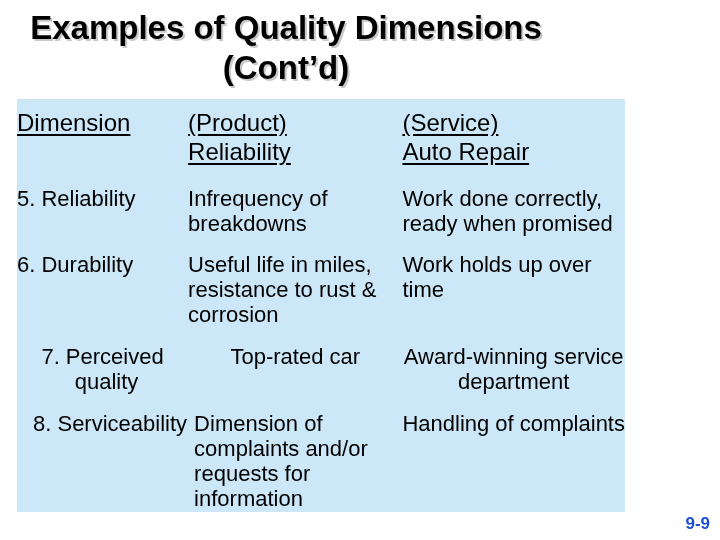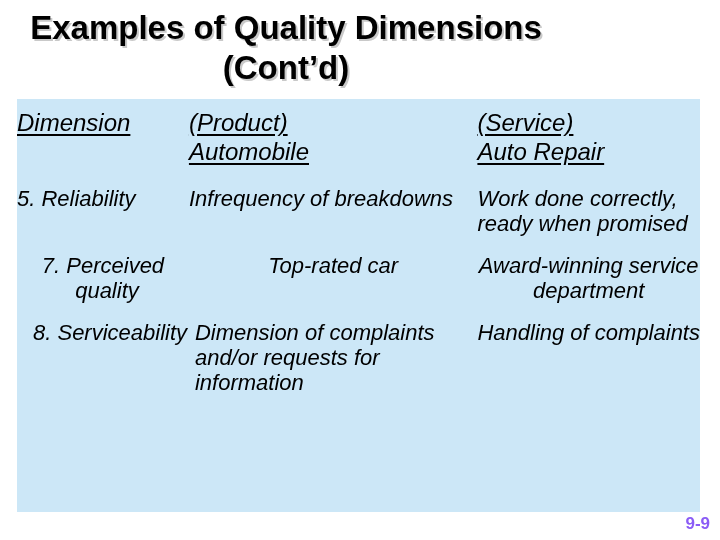--- a/index.html
+++ b/index.html
@@ -30,24 +30,23 @@
     color: #000000;
     text-shadow: 2px 2px 0 #c9c9c9;
     white-space: pre-line;
   }
 
   
   .panel {
     position: absolute;
     left: 17px;
     top: 99px;
-    width: 683px;
+    width: 608px;
     height: 413px;
     background: #cce7f7;
-    font-style: italic;
   }
 
   
   .qtable {
     position: absolute;
     left: 0;
     top: 0;
     width: 100%;
     border-collapse: collapse;
   }
@@ -110,21 +109,21 @@
   .row-8 .cell-dim { padding-left: 16px; }
   .row-8 .cell-prod { padding-left: 6px; }
 
   
   .page-number {
     position: absolute;
     right: 10px;
     bottom: 6px;
     font-size: 17px;
     font-weight: bold;
-    color: #8b5cf6;
+    color: #1d4ed8;
     line-height: 20px;
   }
 </style>
 </head>
 <body>
 
 <div class="slide-title">Examples of Quality Dimensions
 (Cont’d)</div>
 
 <div class="panel">
@@ -134,36 +133,43 @@
       <col class="col-prod">
       <col class="col-serv">
     </colgroup>
     <tbody>
       <tr class="hdr-row">
         <td class="hdr-dim">
           <span class="hdr-text">Dimension</span>
         </td>
         <td class="hdr-prod">
           <span class="hdr-text">(Product)</span><br>
-          <span class="hdr-text">Automobile</span>
+          <span class="hdr-text">Reliability</span>
         </td>
         <td class="hdr-serv">
           <span class="hdr-text">(Service)</span><br>
           <span class="hdr-text">Auto Repair</span>
         </td>
       </tr>
 
       <tr class="body-row row-5">
         <td class="cell-dim">
           <span>5. Reliability</span>
         </td>
         <td class="cell-prod">Infrequency of breakdowns</td>
         <td class="cell-serv">Work done correctly, ready when promised</td>
       </tr>
 
+      <tr class="body-row row-6">
+        <td class="cell-dim">
+          <span>6. Durability</span>
+        </td>
+        <td class="cell-prod">Useful life in miles, resistance to rust &amp; corrosion</td>
+        <td class="cell-serv">Work holds up over time</td>
+      </tr>
 
       <tr class="body-row row-7">
         <td class="cell-dim">
           <span>7. Perceived</span>
           <span class="wrap2">quality</span>
         </td>
         <td class="cell-prod">Top-rated car</td>
         <td class="cell-serv">Award-winning service department</td>
       </tr>
 

